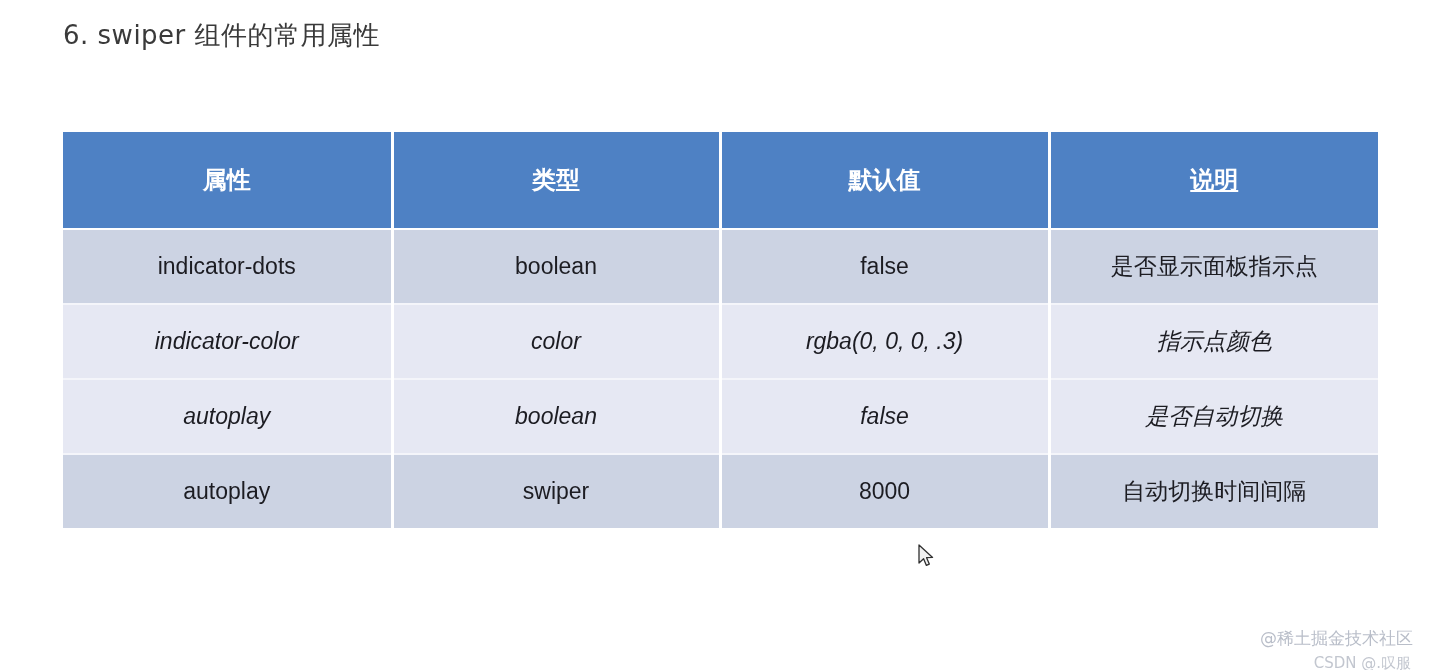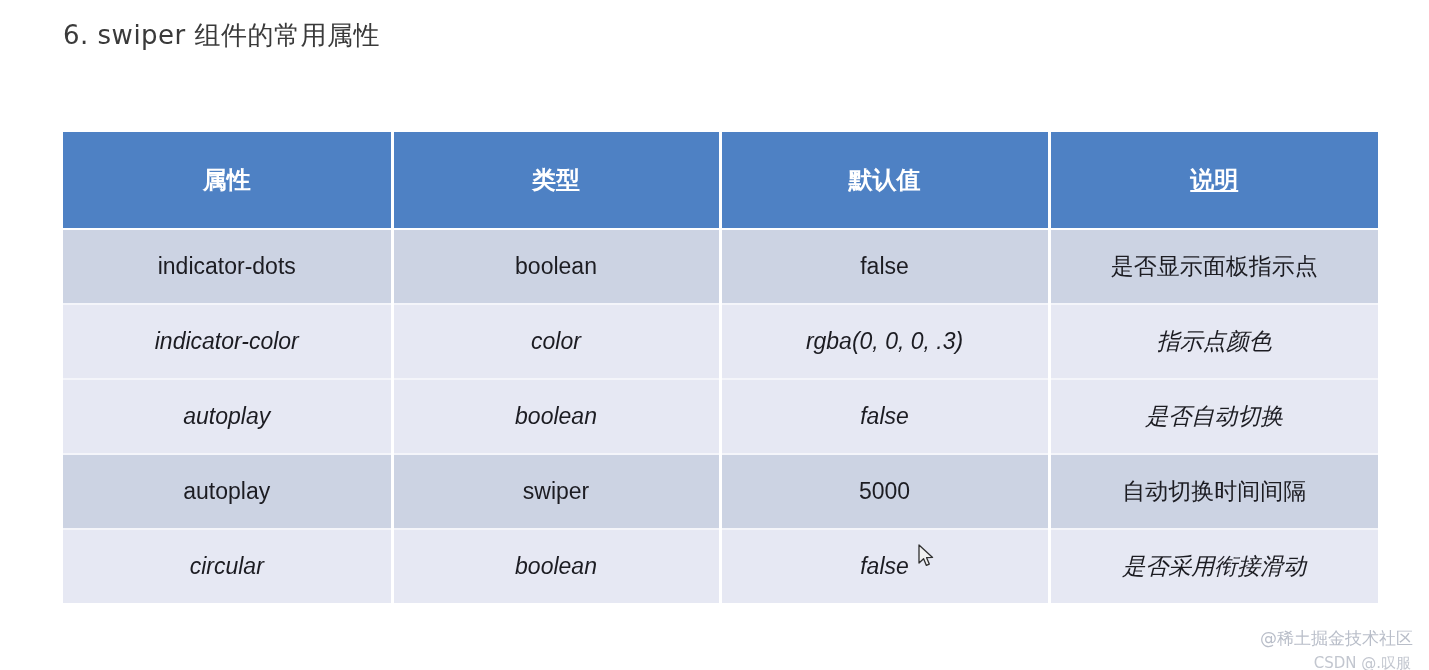--- a/index.html
+++ b/index.html
@@ -140,28 +140,22 @@
     </tr>
     <tr class="row-light">
       <td>autoplay</td>
       <td>boolean</td>
       <td>false</td>
       <td class="cn">是否自动切换</td>
     </tr>
     <tr class="row-dark">
       <td>autoplay</td>
       <td>swiper</td>
-      <td>5000</td>
+      <td>8000</td>
       <td class="cn">自动切换时间间隔</td>
-    </tr>
-    <tr class="row-light">
-      <td>circular</td>
-      <td>boolean</td>
-      <td>false</td>
-      <td class="cn">是否采用衔接滑动</td>
     </tr>
   </tbody>
 </table>
 
 <svg class="cursor" viewBox="0 0 17 24" xmlns="http://www.w3.org/2000/svg">
   <path d="M1 1 L1 19 L5.6 14.7 L8.4 21.4 L11.3 20.1 L8.6 13.7 L14.6 13.4 Z" fill="#f0f0f0" stroke="#303030" stroke-width="1.3" stroke-linejoin="round"></path>
 </svg>
 
 <div class="wm-main">@稀土掘金技术社区</div>
 <div class="wm-sub">CSDN @.叹服</div>

